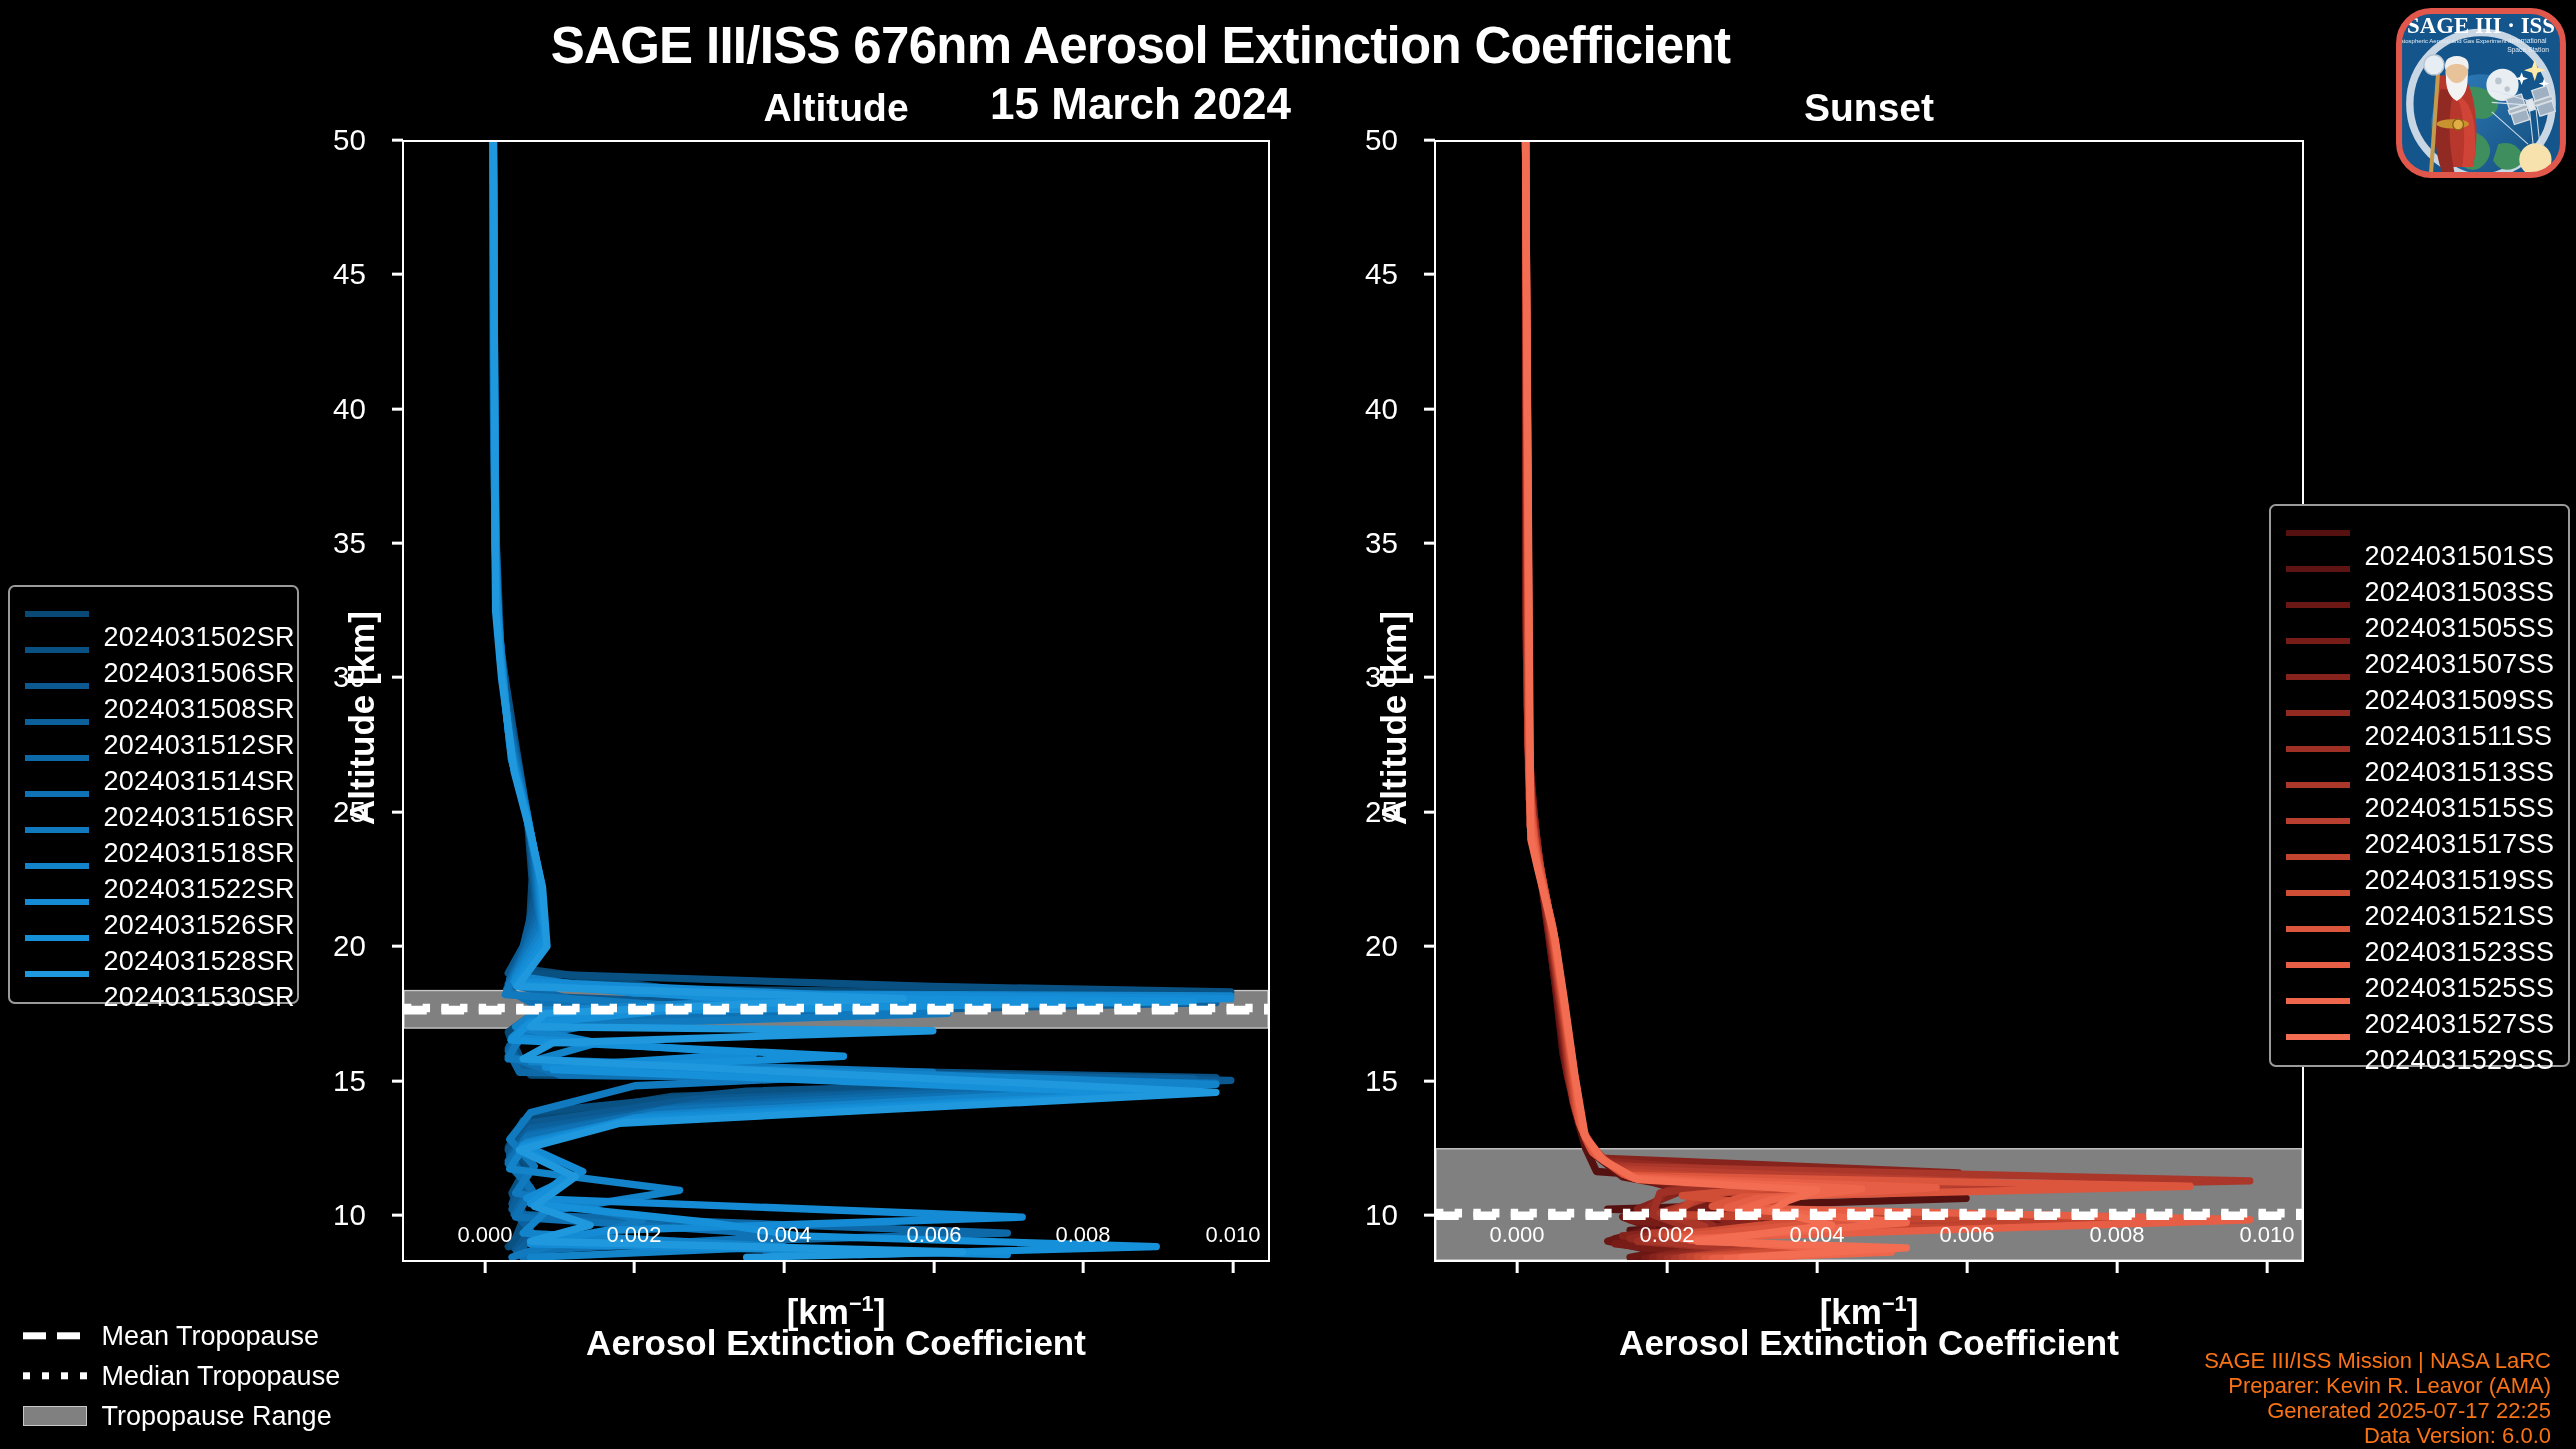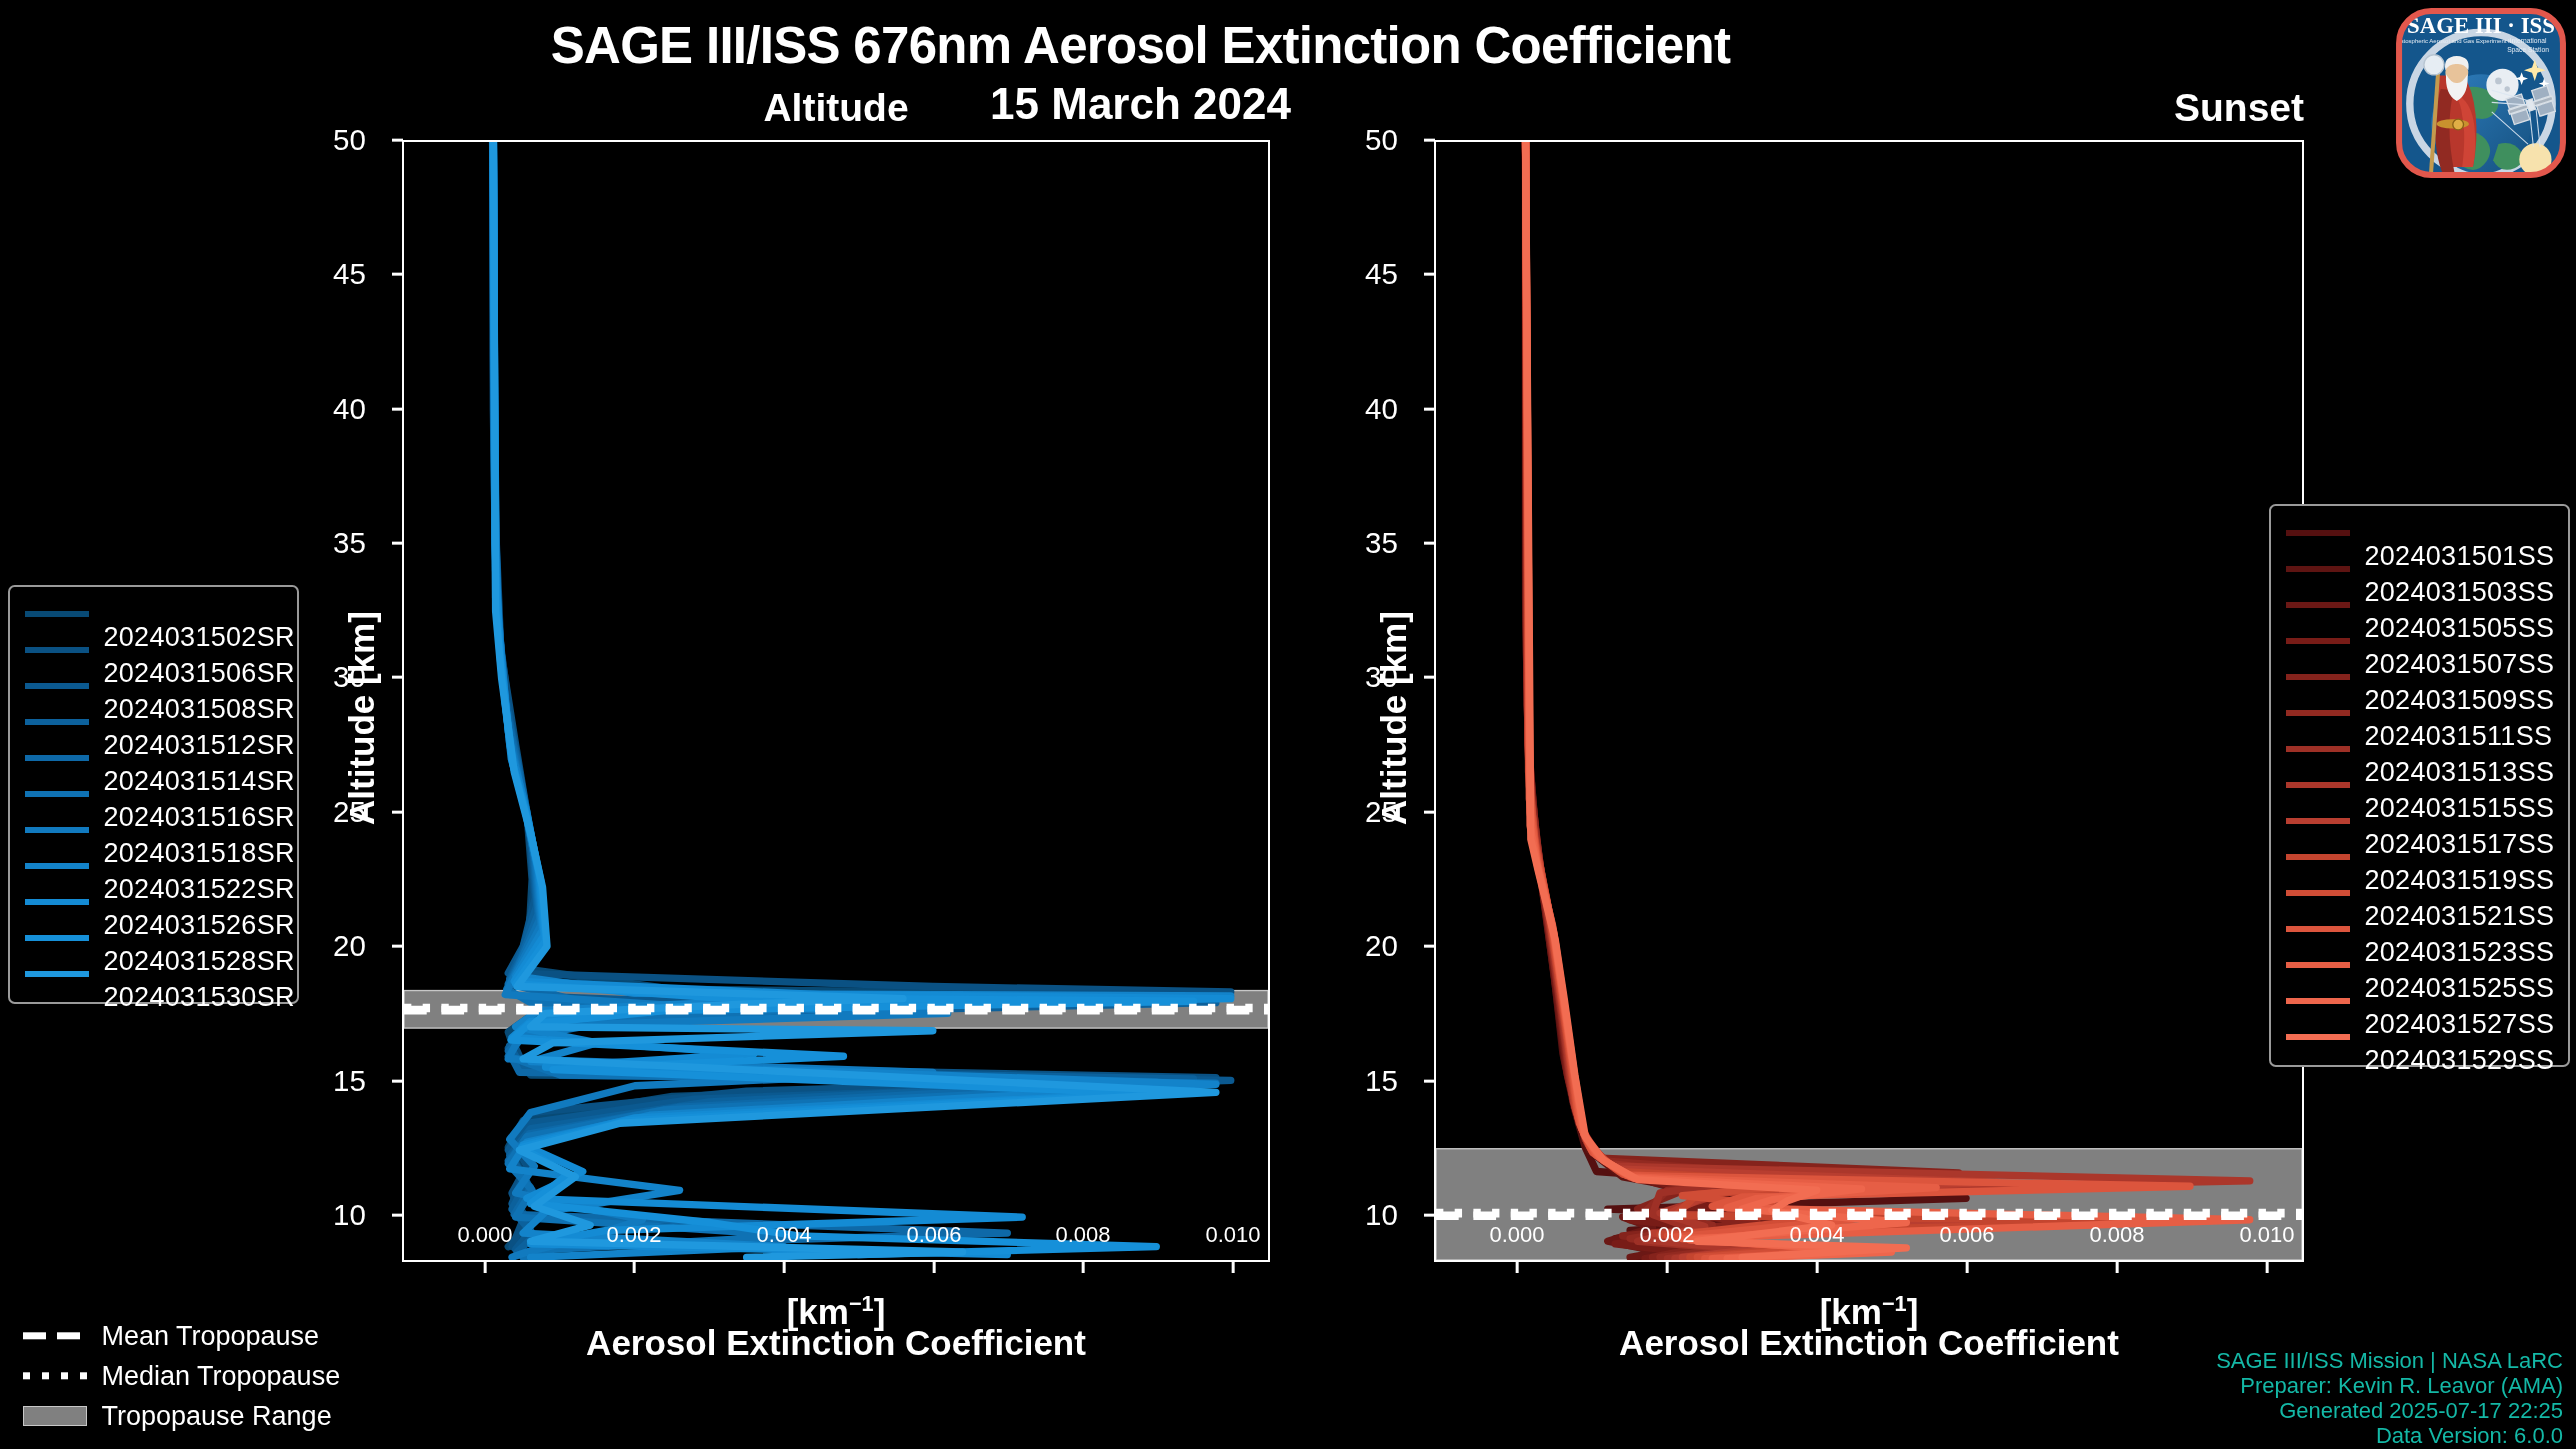--- a/index.html
+++ b/index.html
@@ -34,21 +34,21 @@
     white-space: nowrap;
   }
   #sunrise-heading {
     left: 402px; top: 86px; width: 868px;
     text-align: center;
     font-size: 39px;
     font-weight: bold;
   }
   #sunset-heading {
     left: 1434px; top: 86px; width: 870px;
-    text-align: right;
+    text-align: center;
     font-size: 39px;
     font-weight: bold;
   }
 
   
   .panel {
     position: absolute;
     top: 140px;
     height: 1122px;
     border: 2.7px solid #ffffff;
@@ -183,24 +183,24 @@
     box-sizing: border-box;
   }
   .trop-text {
     font-size: 27px;
     white-space: nowrap;
   }
 
   
   #credits {
     position: absolute;
-    right: 13px;
+    right: 25px;
     top: 1348px;
     text-align: right;
-    color: #14b8a6;
+    color: #f97316;
     font-size: 22px;
     line-height: 25px;
   }
 
   
   #mission-patch {
     position: absolute;
     right: 5.4px; top: 2.7px;
     width: 180px; height: 180px;
   }

